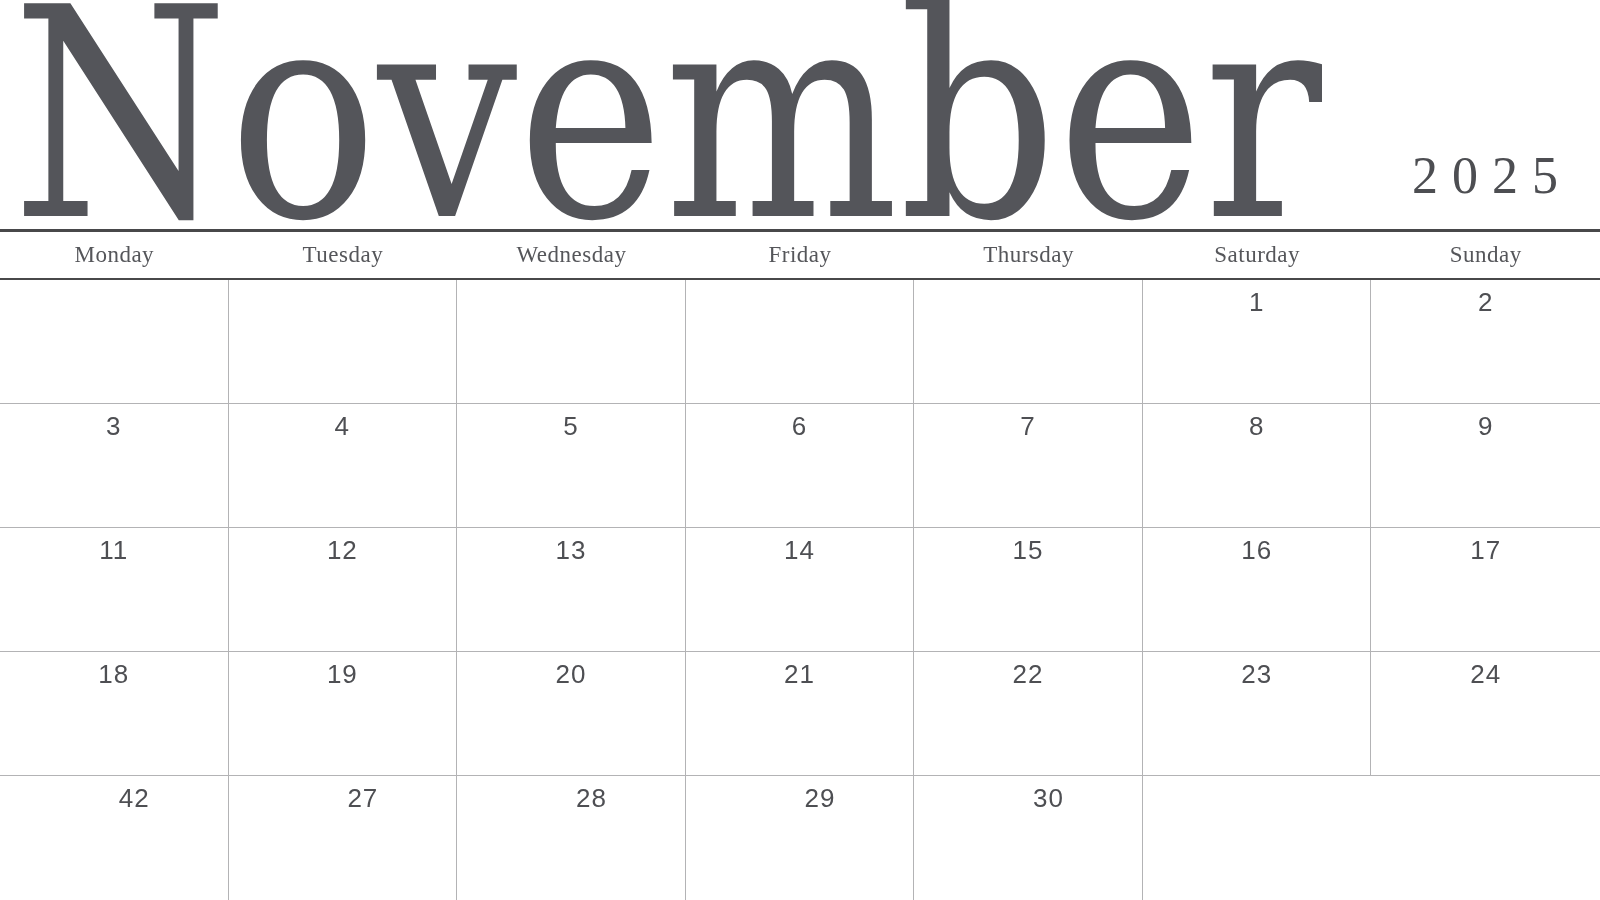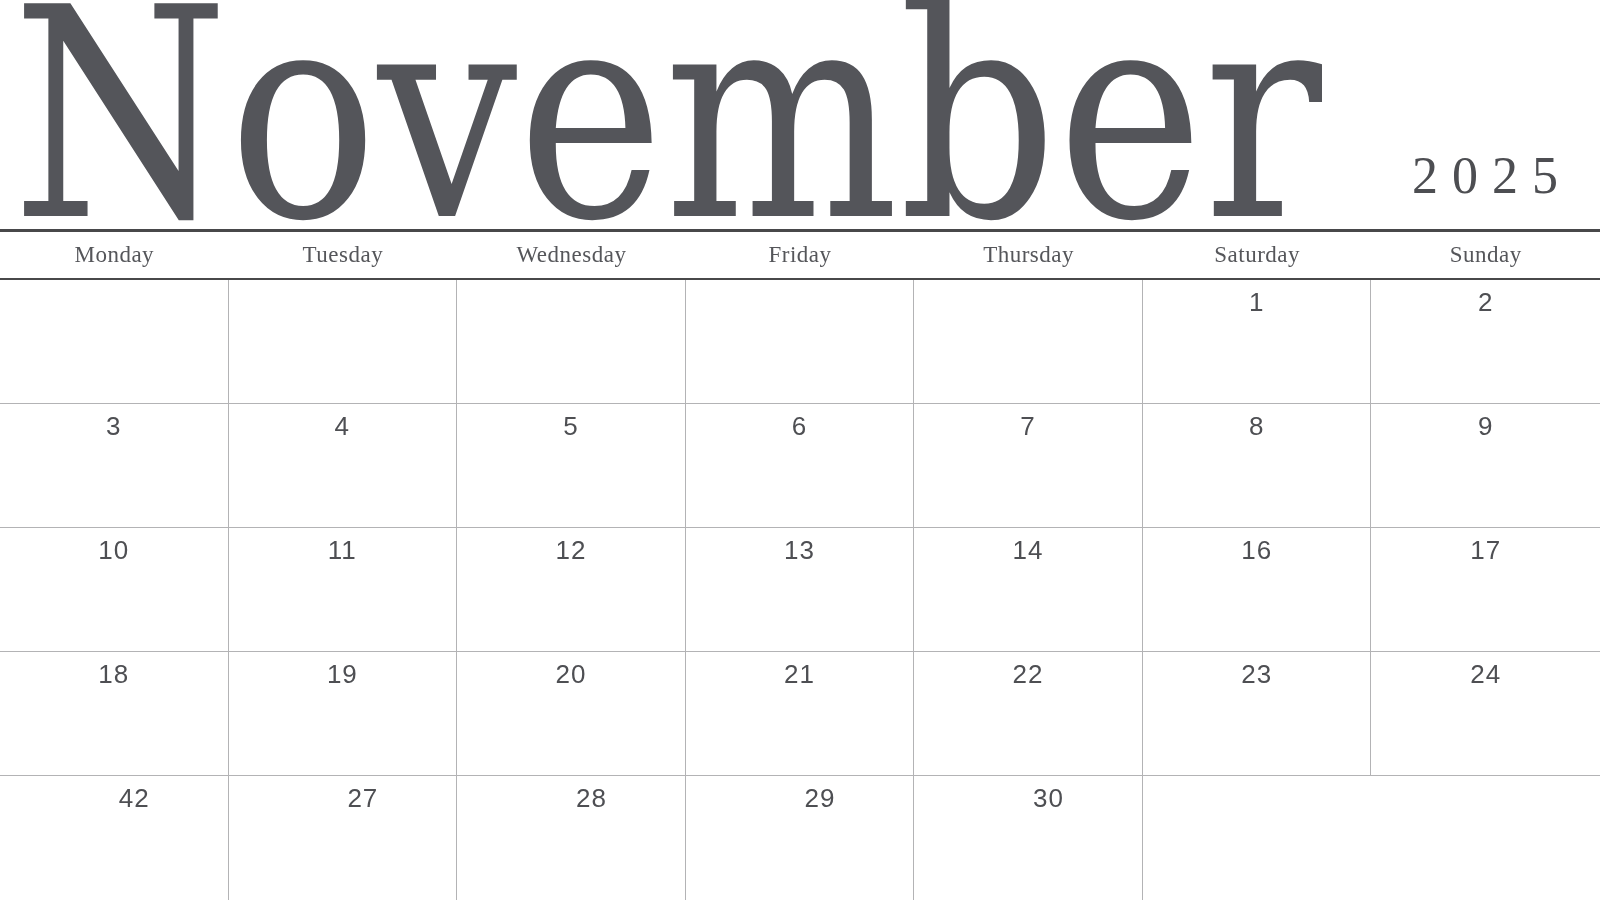--- a/index.html
+++ b/index.html
@@ -120,25 +120,25 @@
     <div class="cell"><span class="date-num">2</span></div>
 
     <div class="cell"><span class="date-num">3</span></div>
     <div class="cell"><span class="date-num">4</span></div>
     <div class="cell"><span class="date-num">5</span></div>
     <div class="cell"><span class="date-num">6</span></div>
     <div class="cell"><span class="date-num">7</span></div>
     <div class="cell"><span class="date-num">8</span></div>
     <div class="cell"><span class="date-num">9</span></div>
 
-    <div class="cell"><span class="date-num">10</span></div>
     <div class="cell"><span class="date-num">11</span></div>
     <div class="cell"><span class="date-num">12</span></div>
     <div class="cell"><span class="date-num">13</span></div>
     <div class="cell"><span class="date-num">14</span></div>
+    <div class="cell"><span class="date-num">15</span></div>
     <div class="cell"><span class="date-num">16</span></div>
 
     <div class="cell"><span class="date-num">17</span></div>
     <div class="cell"><span class="date-num">18</span></div>
     <div class="cell"><span class="date-num">19</span></div>
     <div class="cell"><span class="date-num">20</span></div>
     <div class="cell"><span class="date-num">21</span></div>
     <div class="cell"><span class="date-num">22</span></div>
     <div class="cell"><span class="date-num">23</span></div>
 

